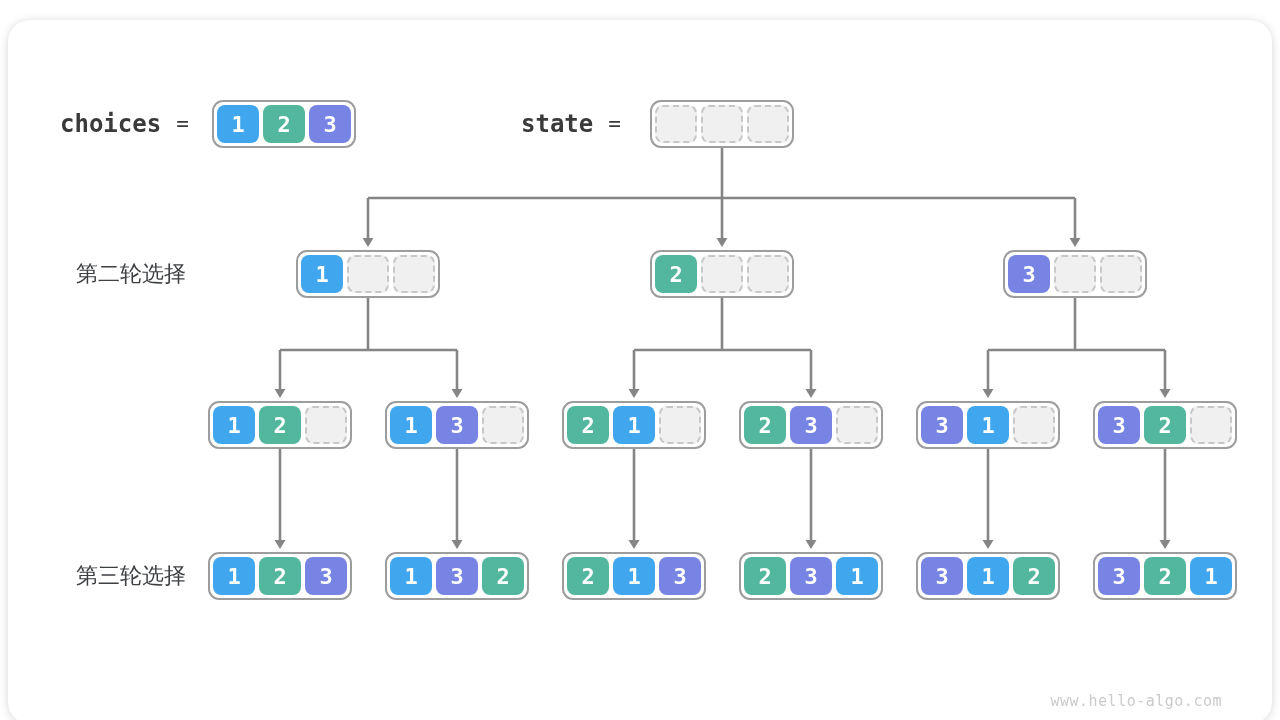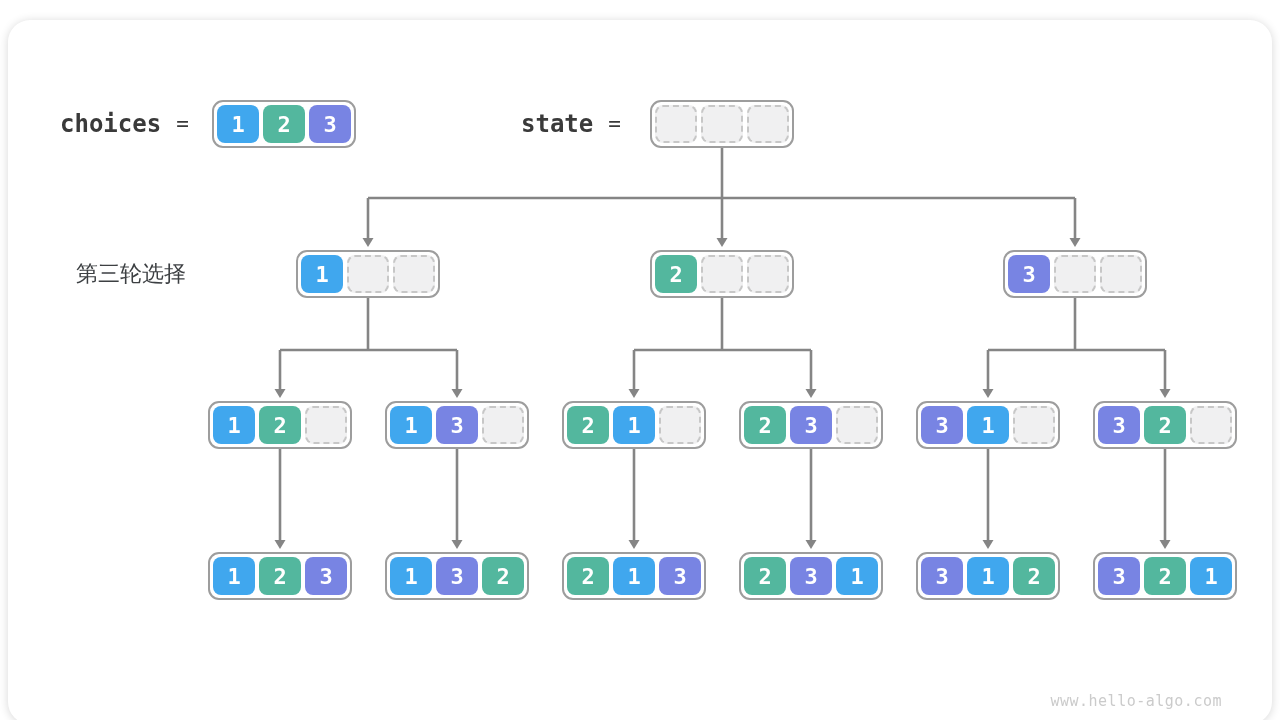--- a/index.html
+++ b/index.html
@@ -107,21 +107,22 @@
   <div class="hdr" style="left:60px">
     <span class="lbl">choices</span>
     <span class="eq">=</span>
   </div>
 
   <div class="hdr" style="left:521px">
     <span class="lbl">state</span>
     <span class="eq">=</span>
   </div>
 
-  <div class="row-label" style="top:248px">第三轮选择</div>
+  <div class="row-label" style="top:248px">第二轮选择</div>
+  <div class="row-label" style="top:550px">第三轮选择</div>
 
   <div class="watermark">www.hello-algo.com</div>
 <div class="node" style="left: 284px; top: 88px;">
       <div class="cell filled" style="background: rgb(64, 167, 238);">1</div>
       <div class="cell filled" style="background: rgb(83, 183, 158);">2</div>
       <div class="cell filled" style="background: rgb(120, 132, 227);">3</div>
     </div>
     <div class="node" style="left: 722px; top: 88px;">
       <div class="cell empty"></div>
       <div class="cell empty"></div>

